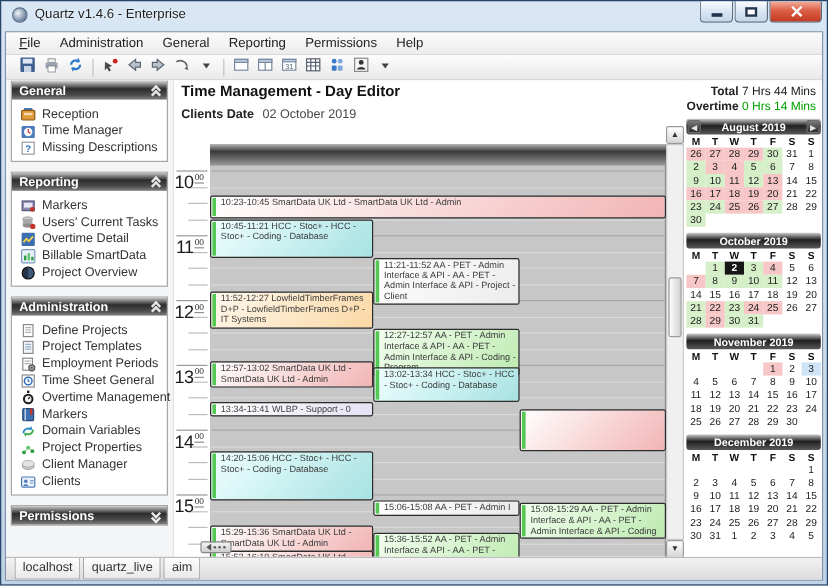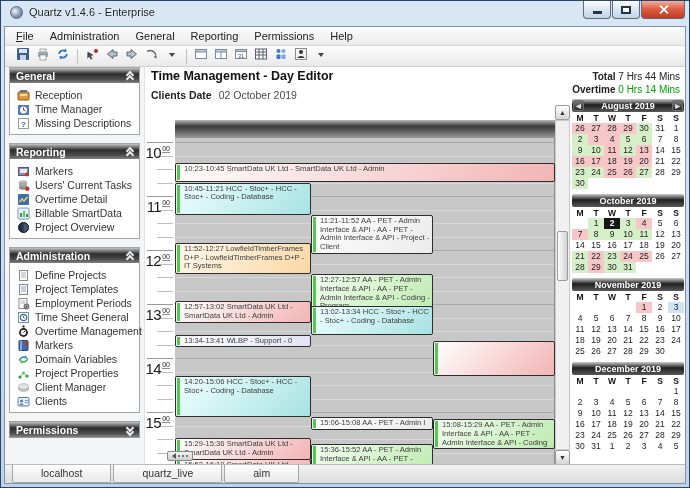--- a/index.html
+++ b/index.html
@@ -80,21 +80,21 @@
   .mcal-h{height:13px;background:linear-gradient(#cccccc,#202020 45%,#595959);border-radius:2px;color:#fff;font-size:9px;font-weight:bold;display:flex;align-items:center;justify-content:center;position:relative;}
   .mnav{position:absolute;top:1px;width:11px;height:11px;border:1px solid #6d6d6d;border-radius:2px;background:linear-gradient(#7a7a7a,#2b2b2b);color:#e4e4e4;font-size:6px;display:flex;align-items:center;justify-content:center;}
   .mnav.prev{left:1px;}
   .mnav.next{right:1px;}
   .mcal-dow{display:flex;font-weight:bold;font-size:8.5px;color:#111;margin-top:1px;}
   .mcal-dow span{width:16px;text-align:center;}
   .mcal-row{display:flex;}
   .mc-cell{width:16px;height:11px;font-size:8.5px;color:#222;text-align:center;line-height:11px;}
   .mc-cell.sel{font-weight:bold;}
   .statusbar{height:19px;flex:none;background:linear-gradient(#f2f2f2,#dcdcdc);border-top:1px solid #bbb;display:flex;align-items:flex-start;padding-left:7px;}
-  .stab{font-size:10.5px;color:#333;padding:2px 28px 3px;border:1px solid #a6a6a6;border-top:none;background:linear-gradient(#fdfdfd,#e9e9e9);margin-right:2px;border-radius:0 0 2px 2px;}
+  .stab{font-size:10.5px;color:#333;padding:2px 6px 3px;border:1px solid #a6a6a6;border-top:none;background:linear-gradient(#fdfdfd,#e9e9e9);margin-right:2px;border-radius:0 0 2px 2px;}
 </style>
 </head>
 <body>
 
 <div class="window">
   <div class="titlebar">
     <span class="title-icon"></span>
     <span class="title-text">Quartz v1.4.6 - Enterprise</span>
     <span class="winbtns">
       <span class="wbtn">

